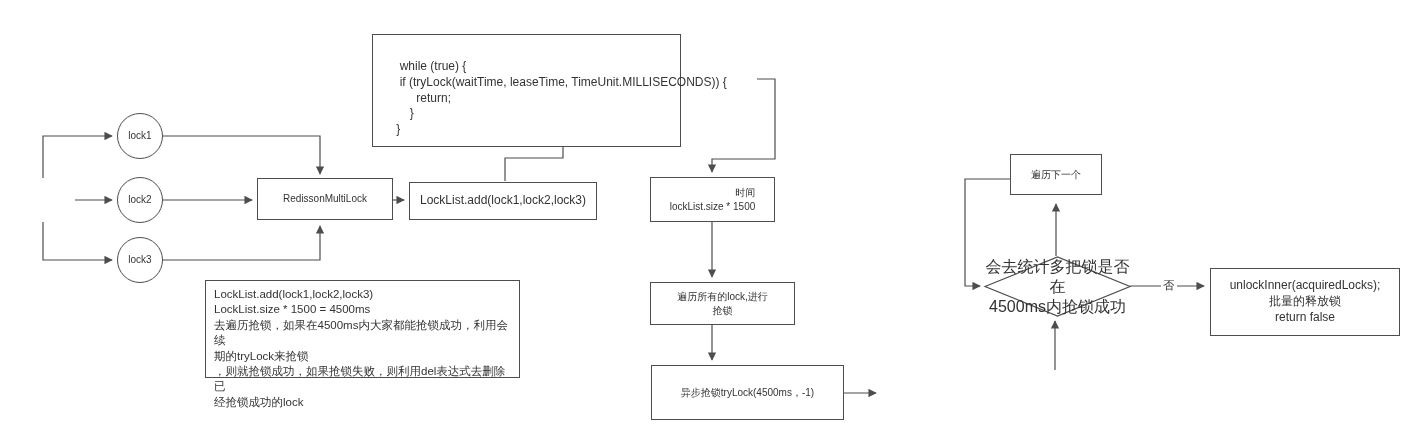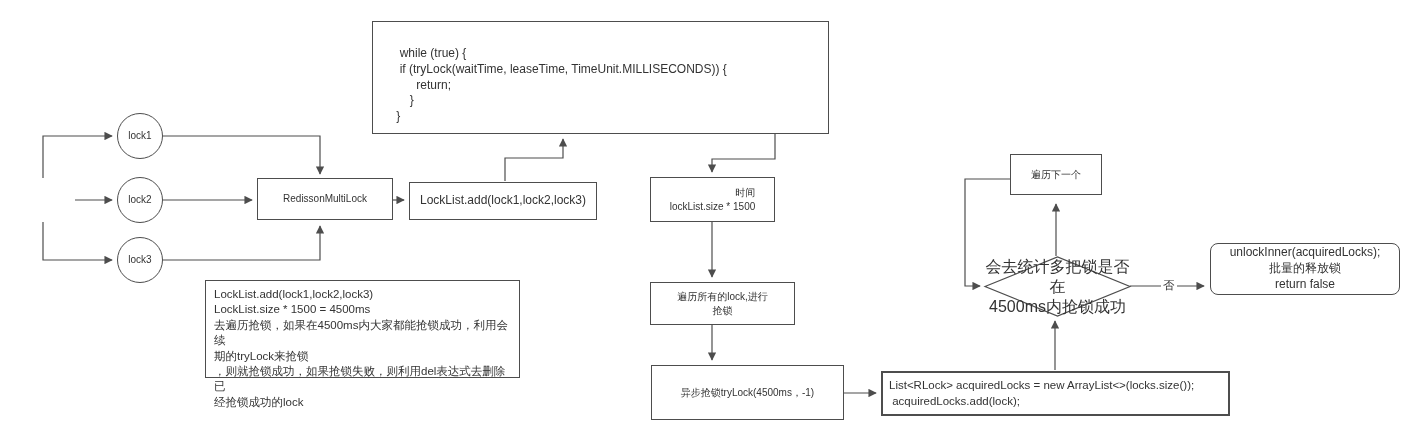--- a/index.html
+++ b/index.html
@@ -100,21 +100,21 @@
       <path d="M 712 325 V 360" marker-end="url(#arrow)"></path>
       <path d="M 808 393 H 876" marker-end="url(#arrow)"></path>
       <path d="M 1055 370 V 321" marker-end="url(#arrow)"></path>
       <path d="M 1056 256 V 204" marker-end="url(#arrow)"></path>
       <path d="M 1010 179 H 965 V 286 H 980" marker-end="url(#arrow)"></path>
       <path d="M 1130 286 H 1204" marker-end="url(#arrow)"></path>
       <polygon points="985,286.5 1057.5,257 1130,286.5 1057.5,316" fill="#ffffff" stroke="#4d4d4d" stroke-width="1.2"></polygon>
     </g>
   </svg>
 
-  <div class="node code" style="left:372px;top:21px;width:457px;height:113px;">  while (true) {
+  <div class="node code" style="left:372px;top:34px;width:309px;height:113px;">  while (true) {
   if (tryLock(waitTime, leaseTime, TimeUnit.MILLISECONDS)) {
        return;
      }
  }</div>
 
 
   <div class="node circle" style="left:117px;top:113px;width:46px;height:46px;">lock1</div>
   <div class="node circle" style="left:117px;top:177px;width:46px;height:46px;">lock2</div>
   <div class="node circle" style="left:117px;top:237px;width:46px;height:46px;">lock3</div>
 
@@ -130,27 +130,25 @@
 经抢锁成功的lock</div>
 
   <div class="node" style="left:650px;top:177px;width:125px;height:45px;text-align:right;">时间
 lockList.size * 1500</div>
 
   <div class="node" style="left:650px;top:282px;width:145px;height:43px;">遍历所有的lock,进行
 抢锁</div>
 
   <div class="node" style="left:615px;top:365px;width:193px;height:55px;margin-left:36px;">异步抢锁tryLock(4500ms，-1)</div>
 
-  <div class="node leftalign listbox" style="left:881px;top:371px;width:349px;height:45px;">List&lt;RLock&gt; acquiredLocks = new ArrayList&lt;&gt;(locks.size());
- acquiredLocks.add(lock);</div>
 
   <div class="node" style="left:1010px;top:154px;width:92px;height:41px;">遍历下一个</div>
 
   <div class="diamond-label" style="left:985px;top:257px;width:145px;height:59px;">会去统计多把锁是否在
 4500ms内抢锁成功</div>
 
   <div class="edge-label" style="left:1161px;top:278px;">否</div>
 
-  <div class="node small" style="left:1210px;top:243px;width:190px;height:52px;border-radius:8px;">unlockInner(acquiredLocks);
+  <div class="node small" style="left:1210px;top:268px;width:190px;height:68px;">unlockInner(acquiredLocks);
 批量的释放锁
 return false</div>
 
 </div>
 
 </body></html>

